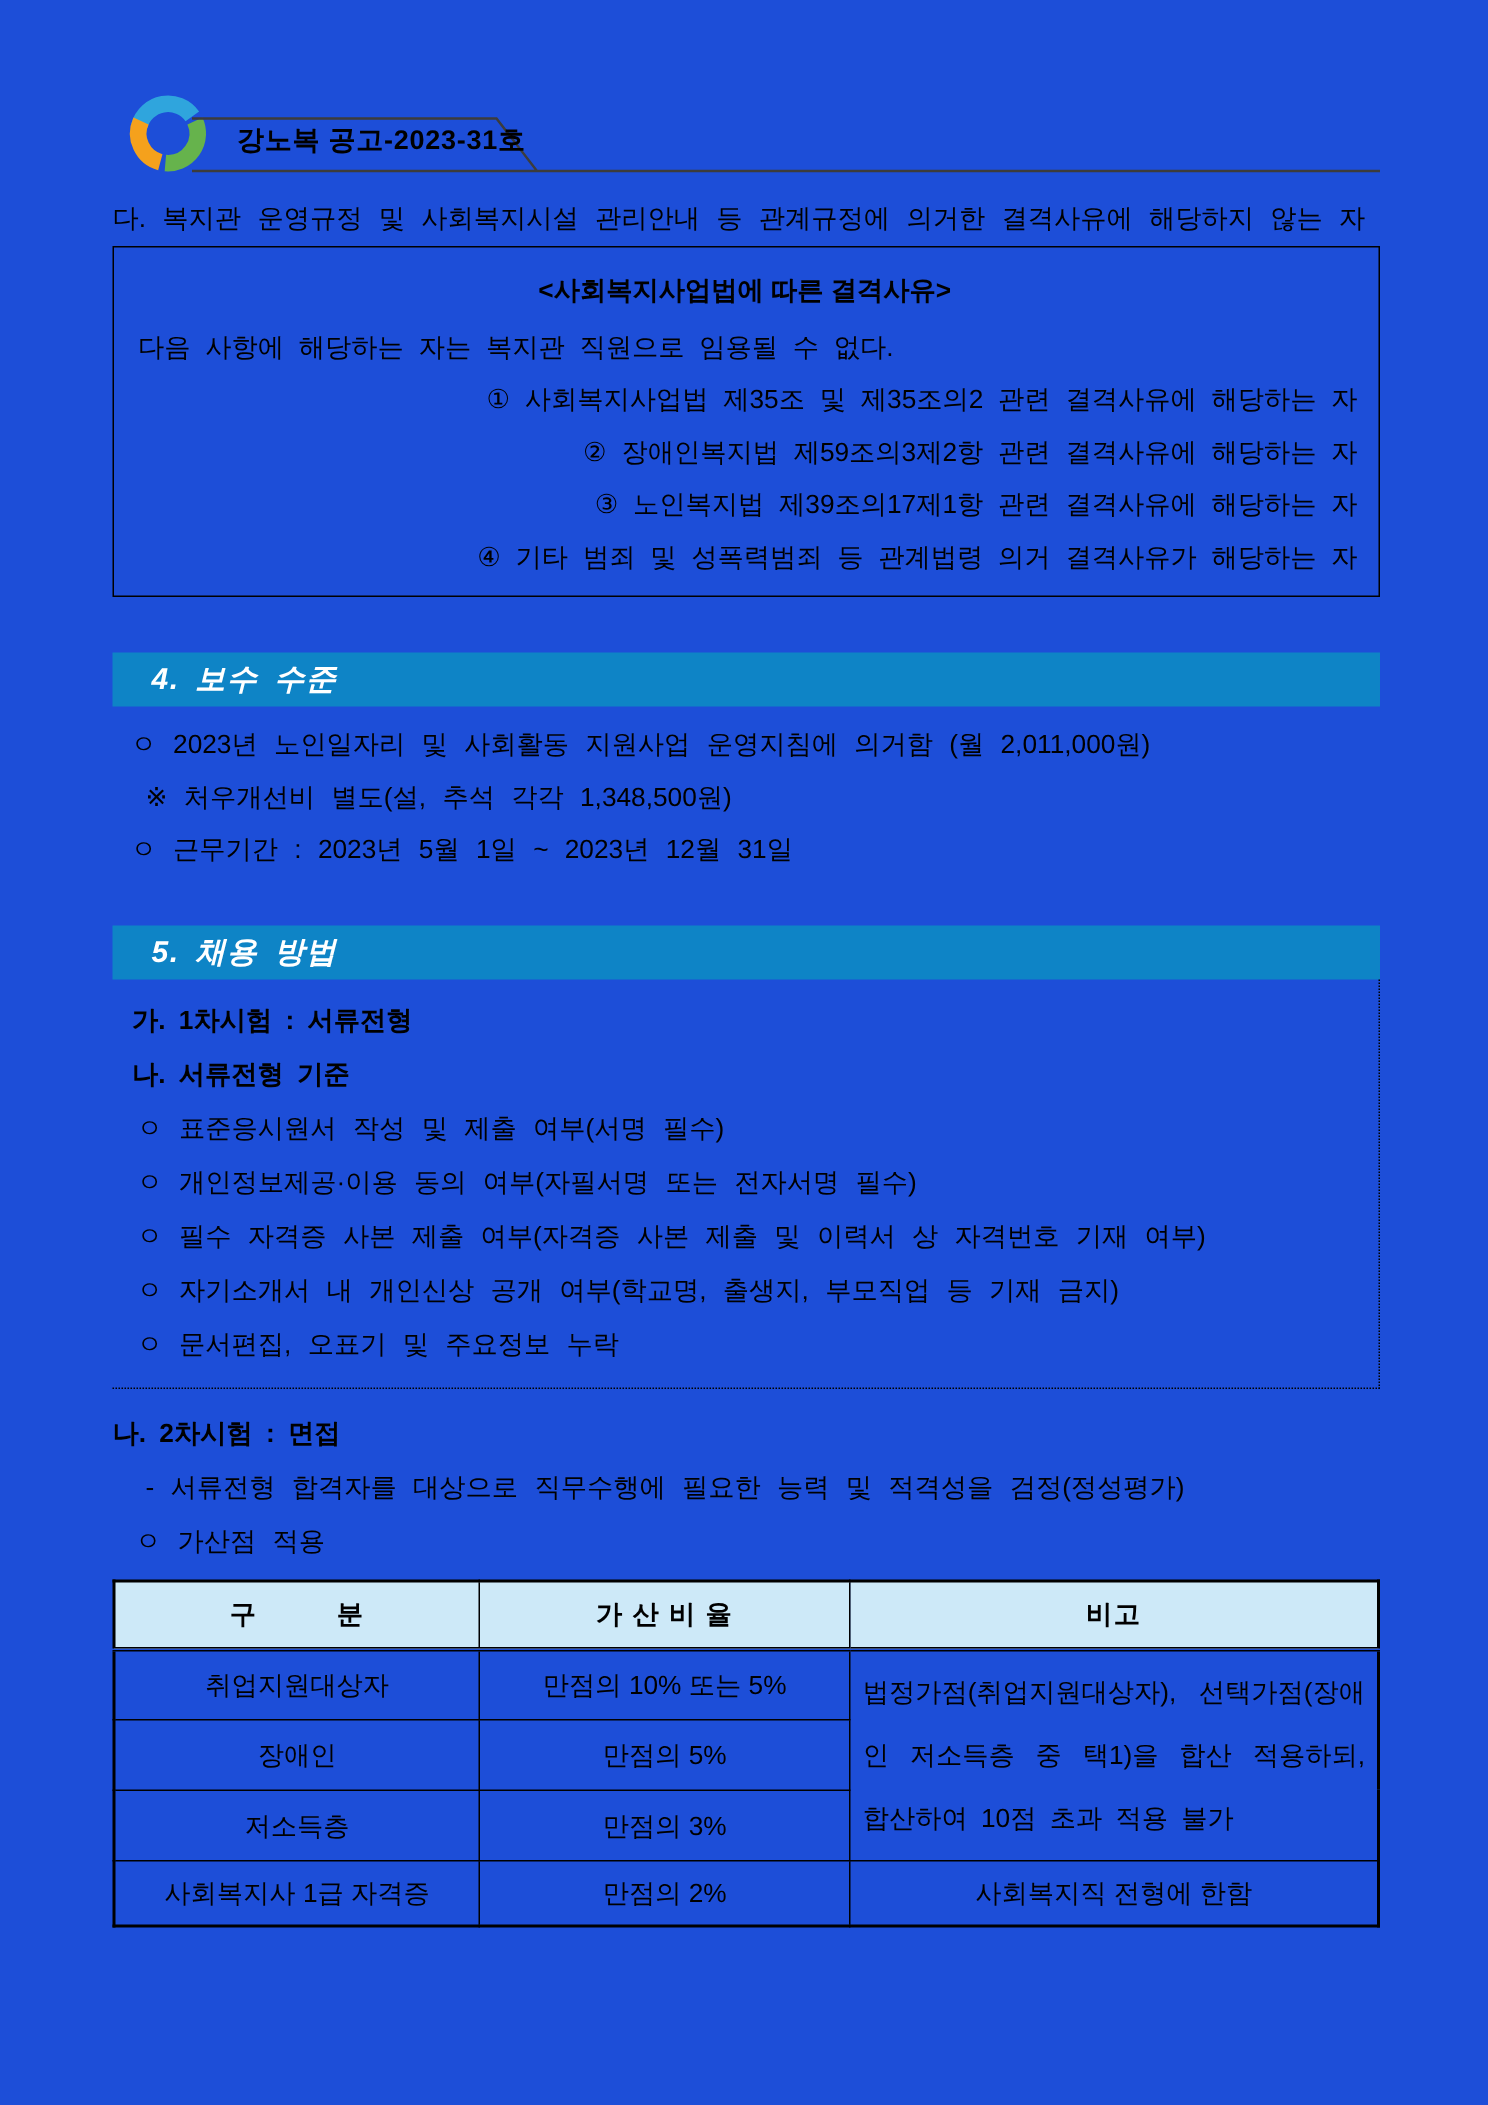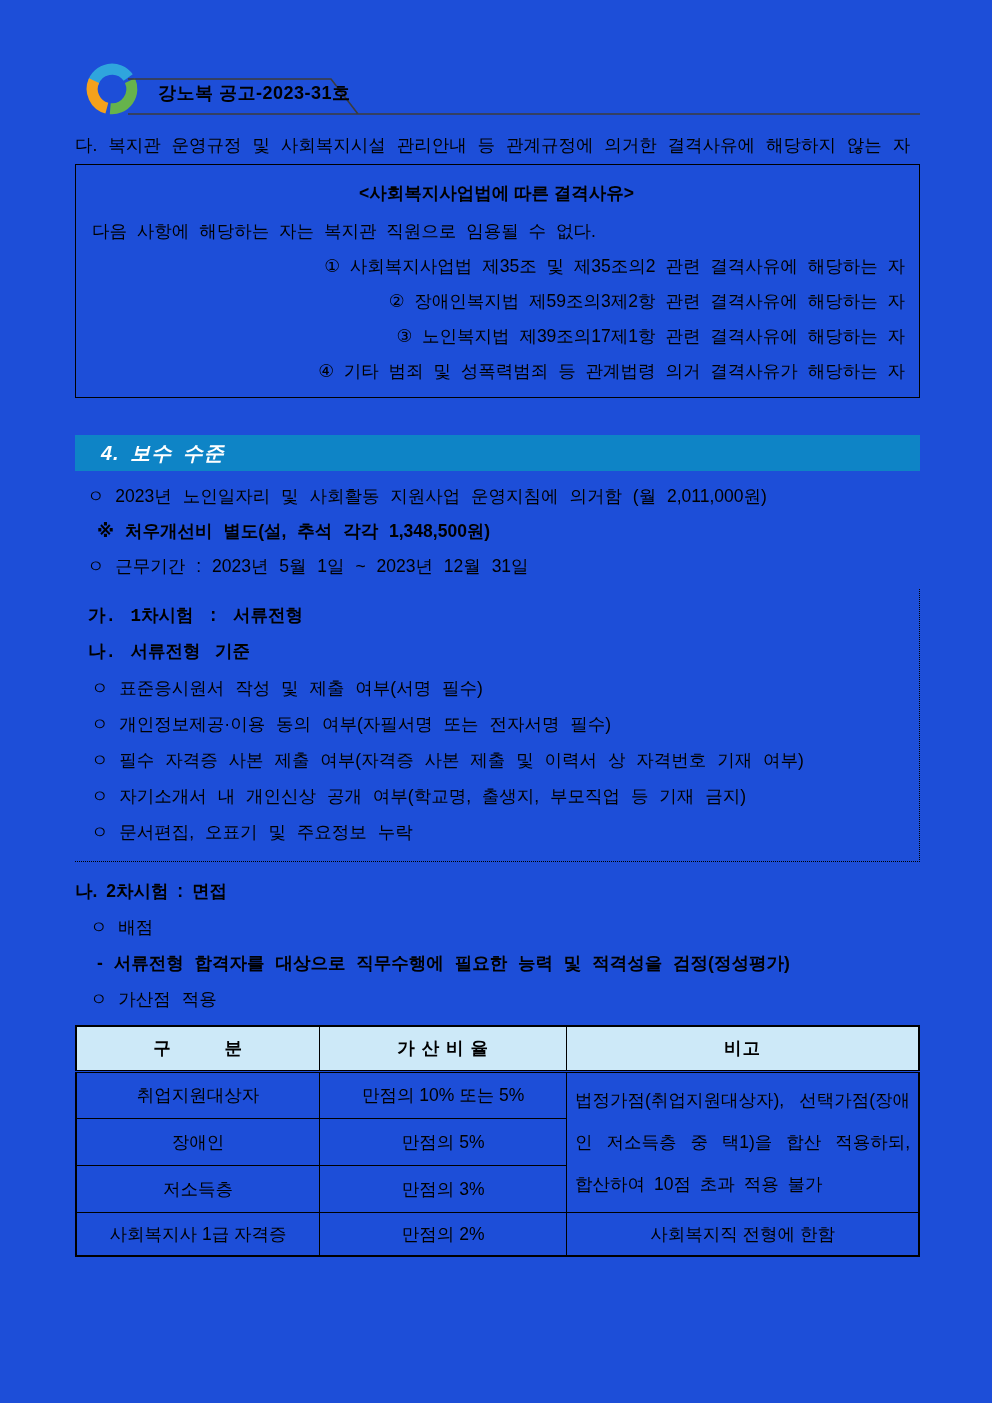--- a/index.html
+++ b/index.html
@@ -36,24 +36,24 @@
   .sec-bar{
     height:36px;line-height:36px;background:var(--accent);color:#fff;
     font-size:20px;font-weight:bold;padding-left:26px;letter-spacing:1px;word-spacing:4px;font-style:italic;
   }
   .sec4-bar{margin-top:37px;}
   .sec5-bar{margin-top:39px;}
 
   .s4-lines{margin-top:13px;}
   .s4-line{margin-bottom:11px;}
   .ind-12{padding-left:12px;}
-  .ind-13{padding-left:13px;font-family:Liberation Mono, monospace;}
+  .ind-13{padding-left:13px;}
   .ind-15{padding-left:15px;}
   .ind-16{padding-left:16px;}
-  .ind-22{padding-left:22px;font-weight:bold;}
+  .ind-22{padding-left:22px;}
 
   
   .dotted-box{
     border-right:1px dotted #000;border-bottom:1px dotted #000;
     padding:15px 0 17px;
   }
   .sub-head{font-size:17.5px;font-weight:bold;line-height:24px;word-spacing:4px;}
   .gap12{margin-top:12px;}
   .sub-head-c{margin-top:17px;}
 
@@ -103,33 +103,33 @@
       <div class="disq-item">④ 기타 범죄 및 성폭력범죄 등 관계법령 의거 결격사유가 해당하는 자</div>
     </div>
 
     <div class="sec-bar sec4-bar">4. 보수 수준</div>
     <div class="s4-lines">
       <div class="line s4-line ind-12">ㅇ 2023년 노인일자리 및 사회활동 지원사업 운영지침에 의거함 (월 2,011,000원)</div>
       <div class="line s4-line ind-22">※ 처우개선비 별도(설, 추석 각각 1,348,500원)</div>
       <div class="line s4-line ind-12">ㅇ 근무기간 : 2023년 5월 1일 ~ 2023년 12월 31일</div>
     </div>
 
+    <div class="sec-bar sec5-bar">5. 채용 방법</div>
 
     <div class="dotted-box">
       <div class="sub-head ind-13">가. 1차시험 : 서류전형</div>
       <div class="sub-head gap12 ind-13">나. 서류전형 기준</div>
       <div class="line gap12 ind-16">ㅇ 표준응시원서 작성 및 제출 여부(서명 필수)</div>
       <div class="line gap12 ind-16">ㅇ 개인정보제공·이용 동의 여부(자필서명 또는 전자서명 필수)</div>
       <div class="line gap12 ind-16">ㅇ 필수 자격증 사본 제출 여부(자격증 사본 제출 및 이력서 상 자격번호 기재 여부)</div>
       <div class="line gap12 ind-16">ㅇ 자기소개서 내 개인신상 공개 여부(학교명, 출생지, 부모직업 등 기재 금지)</div>
       <div class="line gap12 ind-16">ㅇ 문서편집, 오표기 및 주요정보 누락</div>
     </div>
 
     <div class="sub-head sub-head-c">나. 2차시험 : 면접</div>
-    <div class="line gap12 ind-15">ㅇ 배점</div>
     <div class="line gap12 ind-22">- 서류전형 합격자를 대상으로 직무수행에 필요한 능력 및 적격성을 검정(정성평가)</div>
     <div class="line gap12 ind-15">ㅇ 가산점 적용</div>
 
     <table class="bonus-table">
       <colgroup>
           <col class="c1">
           <col class="c2">
           <col class="c3">
         </colgroup>
       <thead>

